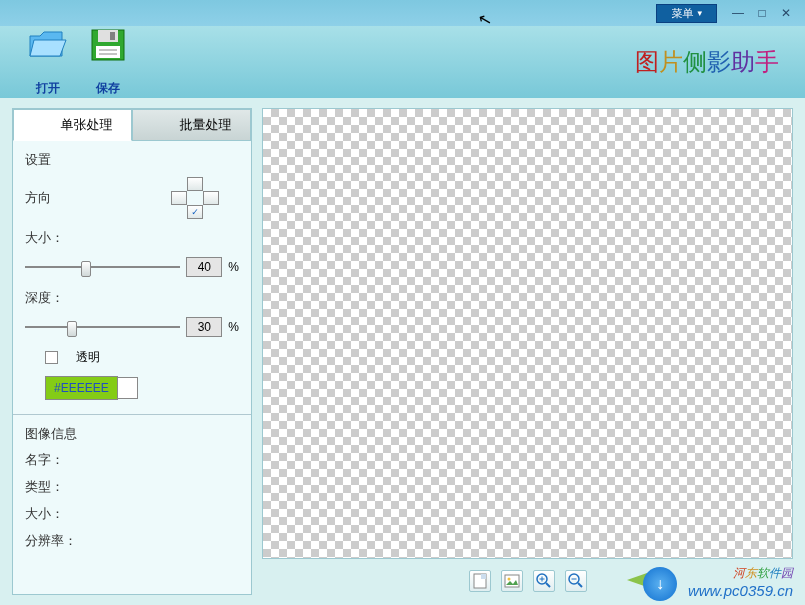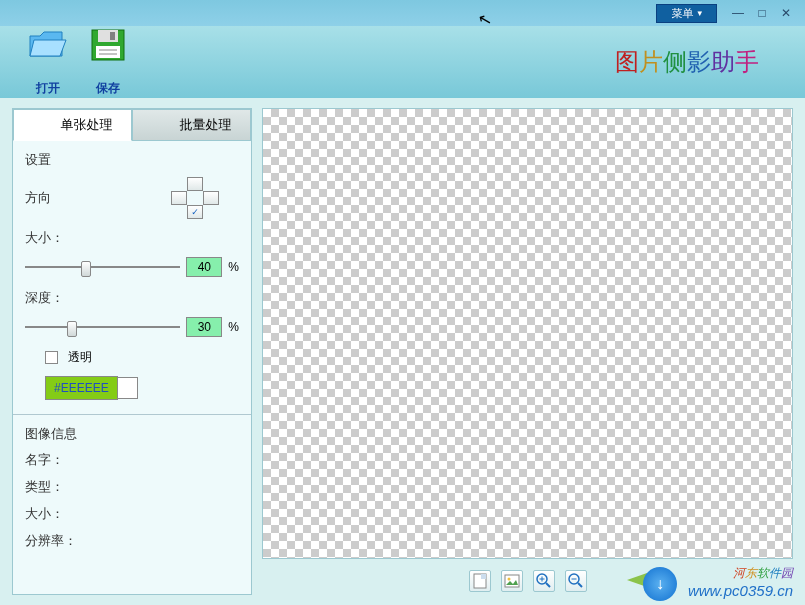--- a/index.html
+++ b/index.html
@@ -7,21 +7,21 @@
 .window { width: 805px; height: 605px; background: #d8f0f0; position: relative; }
 .titlebar { height: 26px; background: linear-gradient(#7ec8e0, #8ed0e8); display: flex; justify-content: flex-end; align-items: center; padding-right: 8px; gap: 4px; }
 .menu-btn { background: #1060a0; color: #fff; border: 1px solid #0a4080; padding: 1px 14px; font-size: 11px; display: flex; align-items: center; gap: 4px; cursor: pointer; }
 .menu-btn .arrow { font-size: 9px; }
 .win-controls { display: flex; gap: 2px; margin-left: 6px; }
 .win-btn { width: 22px; height: 16px; display: flex; align-items: center; justify-content: center; color: #2a4a6a; font-size: 12px; cursor: pointer; }
 .toolbar { height: 72px; background: linear-gradient(#a8e0e8, #78c8d8); display: flex; align-items: center; padding-left: 28px; gap: 20px; position: relative; }
 .tool-item { display: flex; flex-direction: column; align-items: center; gap: 17px; cursor: pointer; }
 .tool-icon { width: 40px; height: 36px; display: flex; align-items: center; justify-content: center; }
 .tool-label { color: #1040a0; font-size: 12px; font-weight: bold; }
-.app-title { position: absolute; right: 46px; top: 20px; font-size: 24px; font-family: Liberation Sans, sans-serif; }
+.app-title { position: absolute; right: 26px; top: 20px; font-size: 24px; font-family: Liberation Sans, sans-serif; }
 .app-title .ch { display: inline-block; }
 .c1 { color: #c02020; } .c2 { color: #c09020; } .c3 { color: #209040; } .c4 { color: #2060b0; } .c5 { color: #6030a0; } .c6 { color: #c02080; }
 .content { display: flex; padding: 10px 12px 10px 12px; gap: 10px; height: calc(100% - 98px); }
 .left-panel { width: 240px; background: #eefafb; border: 1px solid #9cc8d0; display: flex; flex-direction: column; }
 .tabs { display: flex; height: 32px; }
 .tab { flex: 1; display: flex; align-items: center; justify-content: center; border: 1px solid #9cc8d0; cursor: pointer; font-size: 13px; padding-left: 28px; }
 .tab.active { background: #fff; border-bottom: 1px solid #fff; }
 .tab.inactive { background: linear-gradient(#e0e8e8, #c8d4d4); }
 .panel-body { padding: 10px 12px; flex: 1; overflow: auto; }
 .section-title { font-size: 13px; margin-bottom: 8px; color: #333; }
@@ -30,23 +30,23 @@
 .dir-pad { margin-left: auto; margin-right: 20px; position: relative; width: 48px; height: 42px; }
 .dir-cell { position: absolute; width: 16px; height: 14px; background: linear-gradient(#fff, #e0e8e8); border: 1px solid #888; cursor: pointer; display: flex; align-items: center; justify-content: center; font-size: 9px; color: #1060c0; }
 .dir-up { left: 16px; top: 0; }
 .dir-left { left: 0; top: 14px; }
 .dir-right { left: 32px; top: 14px; }
 .dir-down { left: 16px; top: 28px; }
 .slider-row { display: flex; align-items: center; gap: 6px; margin-bottom: 12px; }
 .slider { flex: 1; height: 20px; position: relative; }
 .slider-track { position: absolute; left: 0; right: 0; top: 9px; height: 2px; background: #888; }
 .slider-thumb { position: absolute; top: 4px; width: 10px; height: 16px; background: linear-gradient(#fff, #d0d8d8); border: 1px solid #888; border-radius: 2px; cursor: pointer; }
-.slider-input { width: 36px; height: 20px; border: 1px solid #888; text-align: center; font-size: 12px; background: #86efac; }
+.slider-input { width: 36px; height: 20px; border: 1px solid #888; text-align: center; font-size: 12px; background: #e5e5e5; }
 .pct { font-size: 12px; }
-.checkbox-row { display: flex; align-items: center; gap: 10px; margin: 6px 0 10px 20px; }
+.checkbox-row { display: flex; align-items: center; gap: 18px; margin: 6px 0 10px 20px; }
 .checkbox { width: 13px; height: 13px; border: 1px solid #888; background: #fff; cursor: pointer; }
 .color-row { display: flex; align-items: center; gap: 0; margin-left: 20px; margin-bottom: 14px; }
 .color-hex { border: 1px solid #888; padding: 4px 8px; background: #84cc16; font-size: 12px; color: #2050c0; }
 .color-swatch { width: 20px; height: 22px; background: #fff; border: 1px solid #888; border-left: none; cursor: pointer; }
 .divider { height: 1px; background: #b0c8d0; margin: 8px -12px 10px; }
 .info-row { font-size: 13px; color: #333; margin-bottom: 9px; }
 .right-panel { flex: 1; display: flex; flex-direction: column; gap: 8px; }
 .canvas-area { flex: 1; border: 1px solid #9cc8d0; background-image:
   linear-gradient(45deg, #ccc 25%, transparent 25%),
   linear-gradient(-45deg, #ccc 25%, transparent 25%),

